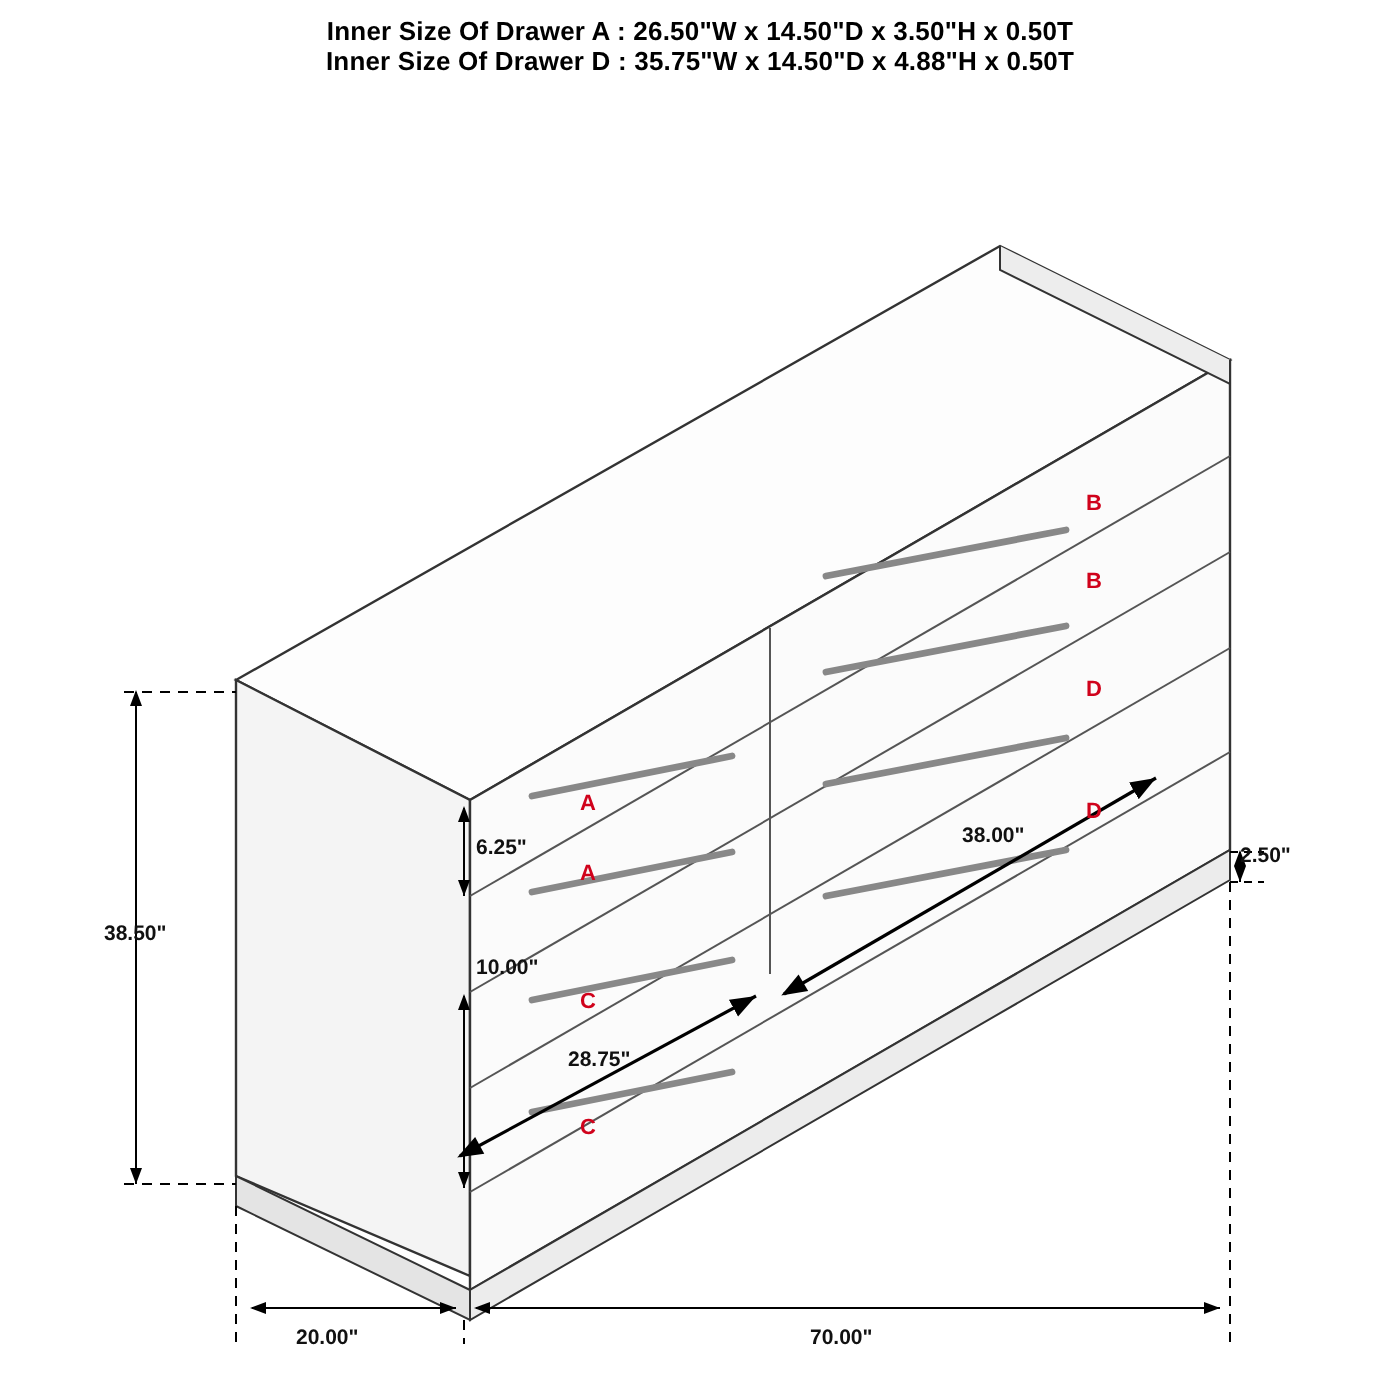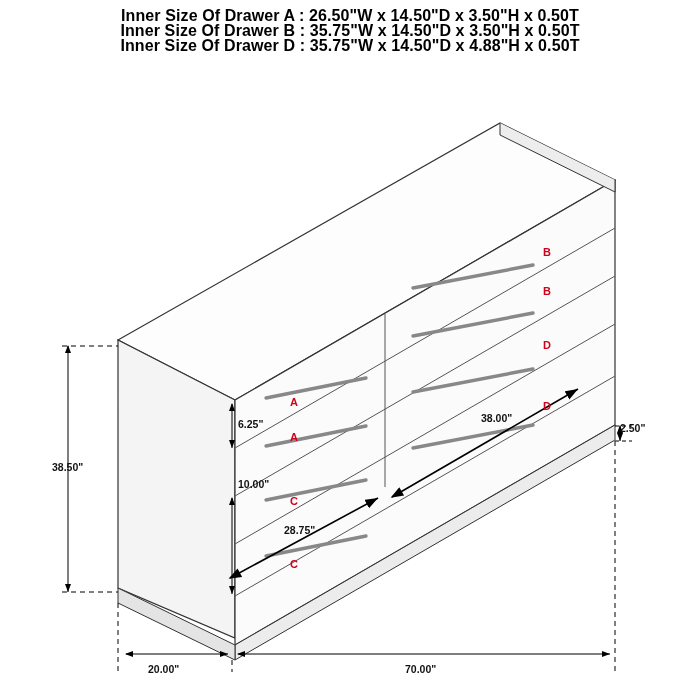--- a/index.html
+++ b/index.html
@@ -21,21 +21,21 @@
     height: 700px;
   }
   .spec-list {
     position: absolute;
     left: 0;
     top: 8px;
     width: 700px;
     text-align: center;
   }
   .spec-line {
-    font-size: 16px;
+    font-size: 13px;
     font-weight: bold;
     color: #000000;
     line-height: 15px;
     letter-spacing: 0.1px;
     white-space: nowrap;
   }
   svg.diagram {
     position: absolute;
     left: 0;
     top: 0;
@@ -57,21 +57,20 @@
     white-space: nowrap;
   }
 </style>
 </head>
 <body>
 
 <div id="stage">
 
   <div class="spec-list">
     <div class="spec-line">Inner Size Of Drawer A : 26.50"W x 14.50"D x 3.50"H x 0.50T</div>
-    <div class="spec-line">Inner Size Of Drawer B : 35.75"W x 14.50"D x 3.50"H x 0.50T</div>
     <div class="spec-line">Inner Size Of Drawer D : 35.75"W x 14.50"D x 4.88"H x 0.50T</div>
   </div>
 
   <svg class="diagram" viewBox="0 0 700 700">
     <defs>
       <marker id="arrHead" markerWidth="9" markerHeight="9" refX="8" refY="3" orient="auto">
         <path d="M0,0 L8,3 L0,6 z" fill="#000000"></path>
       </marker>
       <marker id="arrTail" markerWidth="9" markerHeight="9" refX="1" refY="3" orient="auto">
         <path d="M8,0 L0,3 L8,6 z" fill="#000000"></path>

